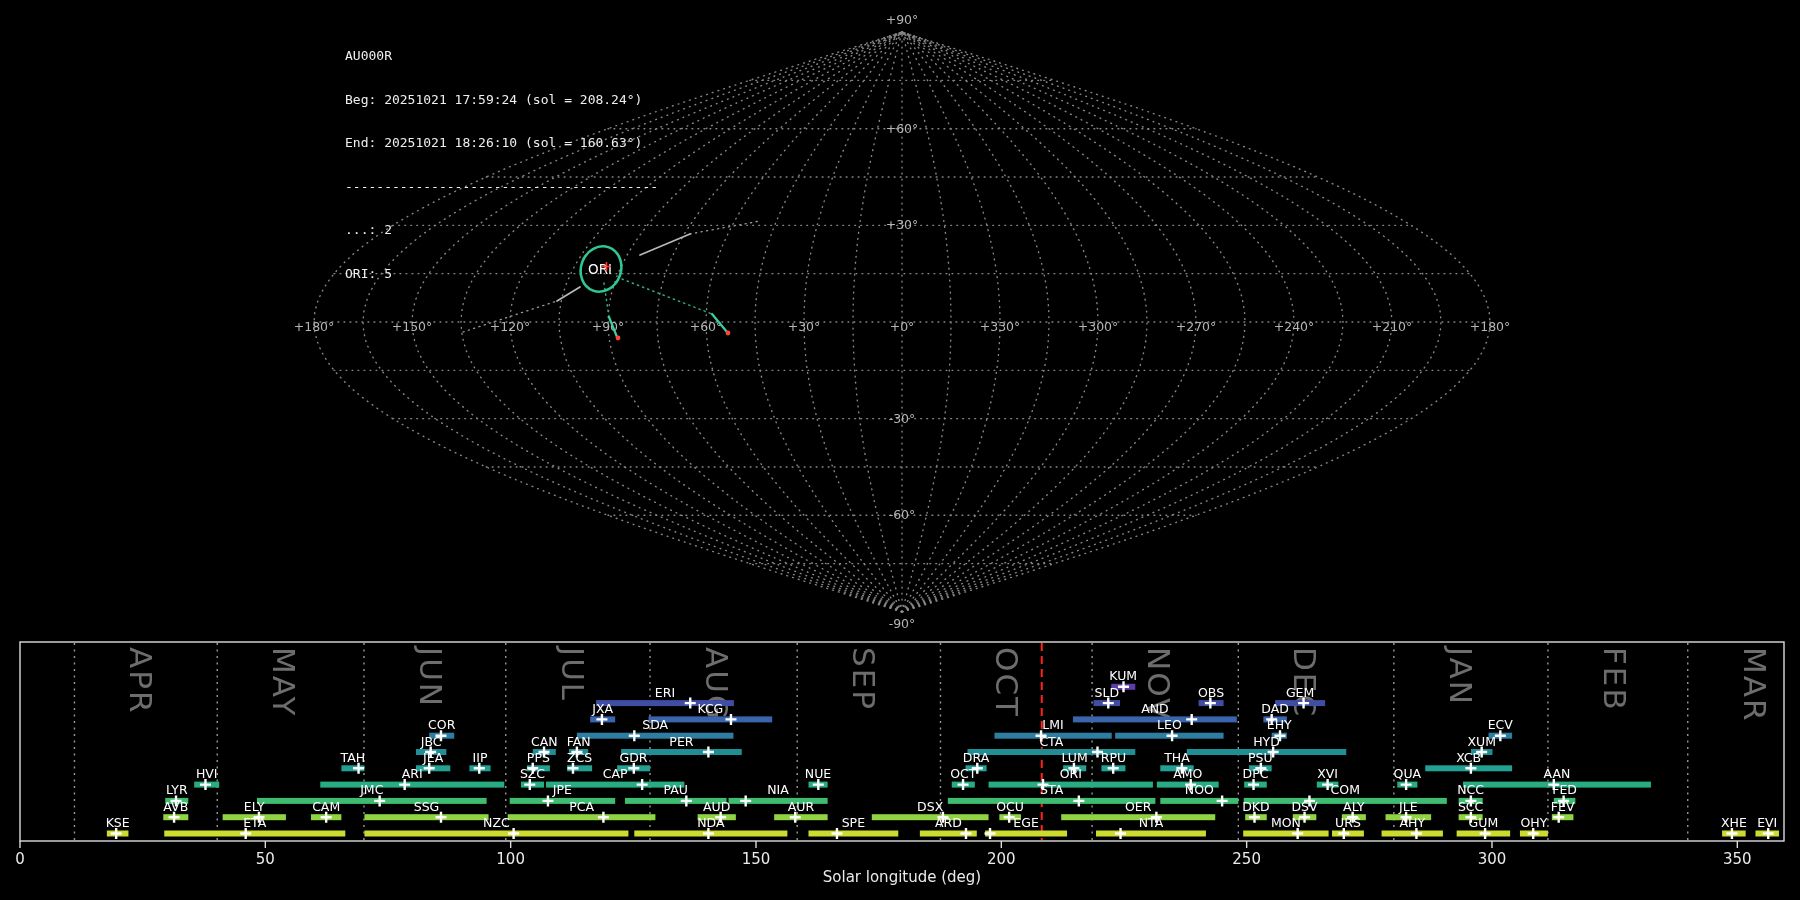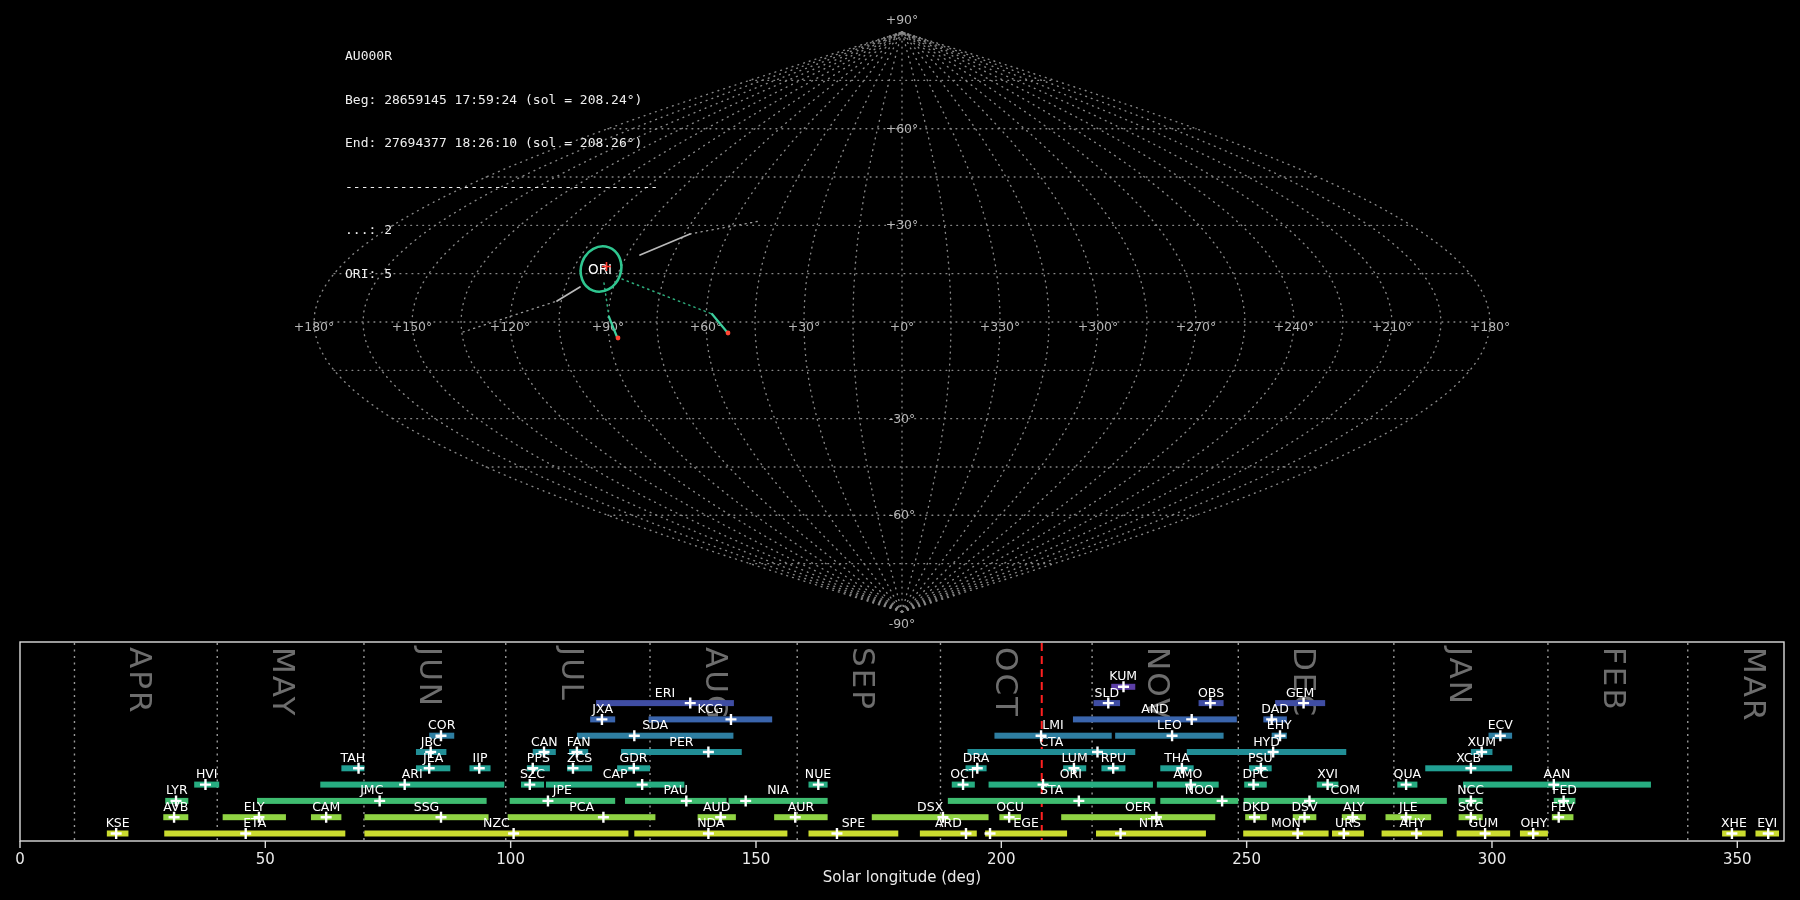--- a/index.html
+++ b/index.html
@@ -387,19 +387,19 @@
       <text x="1246.65" y="864" font-size="15" fill="#eaeaea" text-anchor="middle" font-family="&quot;DejaVu Sans&quot;,&quot;Liberation Sans&quot;,sans-serif">250</text>
       <line x1="1491.98" y1="841" x2="1491.98" y2="848" stroke="#dcdcdc" stroke-width="1.4"></line>
       <text x="1491.98" y="864" font-size="15" fill="#eaeaea" text-anchor="middle" font-family="&quot;DejaVu Sans&quot;,&quot;Liberation Sans&quot;,sans-serif">300</text>
       <line x1="1737.31" y1="841" x2="1737.31" y2="848" stroke="#dcdcdc" stroke-width="1.4"></line>
       <text x="1737.31" y="864" font-size="15" fill="#eaeaea" text-anchor="middle" font-family="&quot;DejaVu Sans&quot;,&quot;Liberation Sans&quot;,sans-serif">350</text>
       <text x="902" y="882" font-size="15" fill="#eaeaea" text-anchor="middle" font-family="&quot;DejaVu Sans&quot;,&quot;Liberation Sans&quot;,sans-serif">Solar longitude (deg)</text>
     </svg>
 
   <div id="header-block">
     <div class="hline">AU000R</div>
-    <div class="hline">Beg: 28659145 17:59:24 (sol = 208.24°)</div>
-    <div class="hline">End: 27694377 18:26:10 (sol = 208.26°)</div>
+    <div class="hline">Beg: 20251021 17:59:24 (sol = 208.24°)</div>
+    <div class="hline">End: 20251021 18:26:10 (sol = 160.63°)</div>
     <div class="hline">----------------------------------------</div>
     <div class="hline">...: 2</div>
     <div class="hline">ORI: 5</div>
   </div>
 </div>
 
 </body></html>

